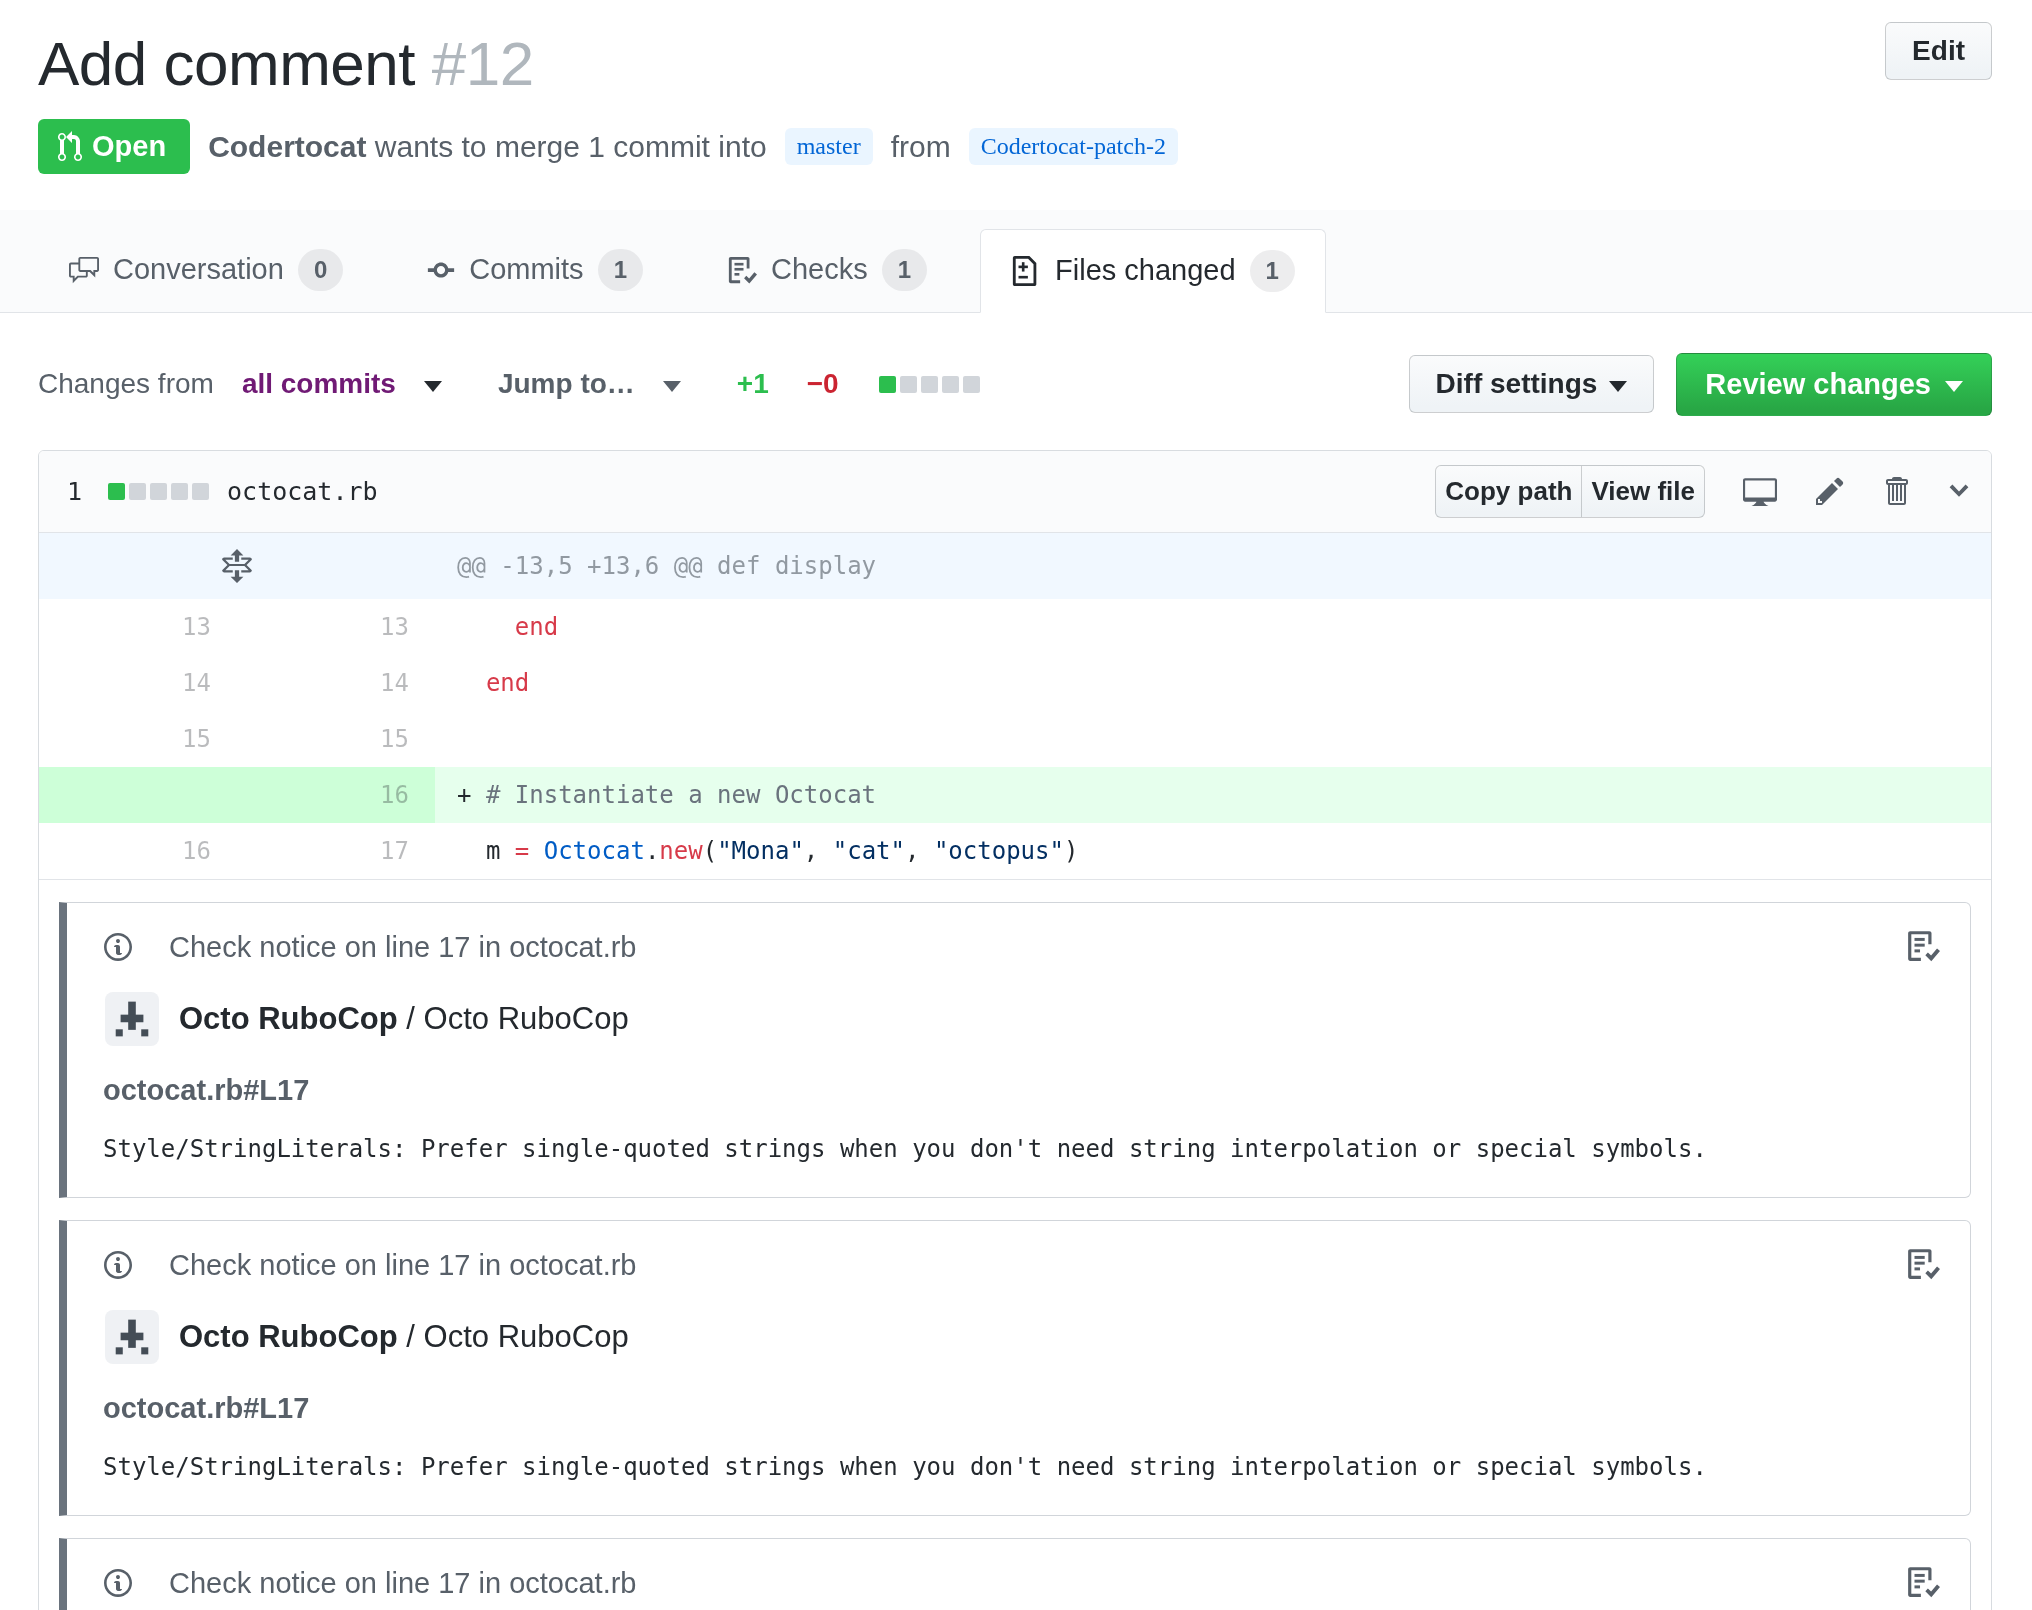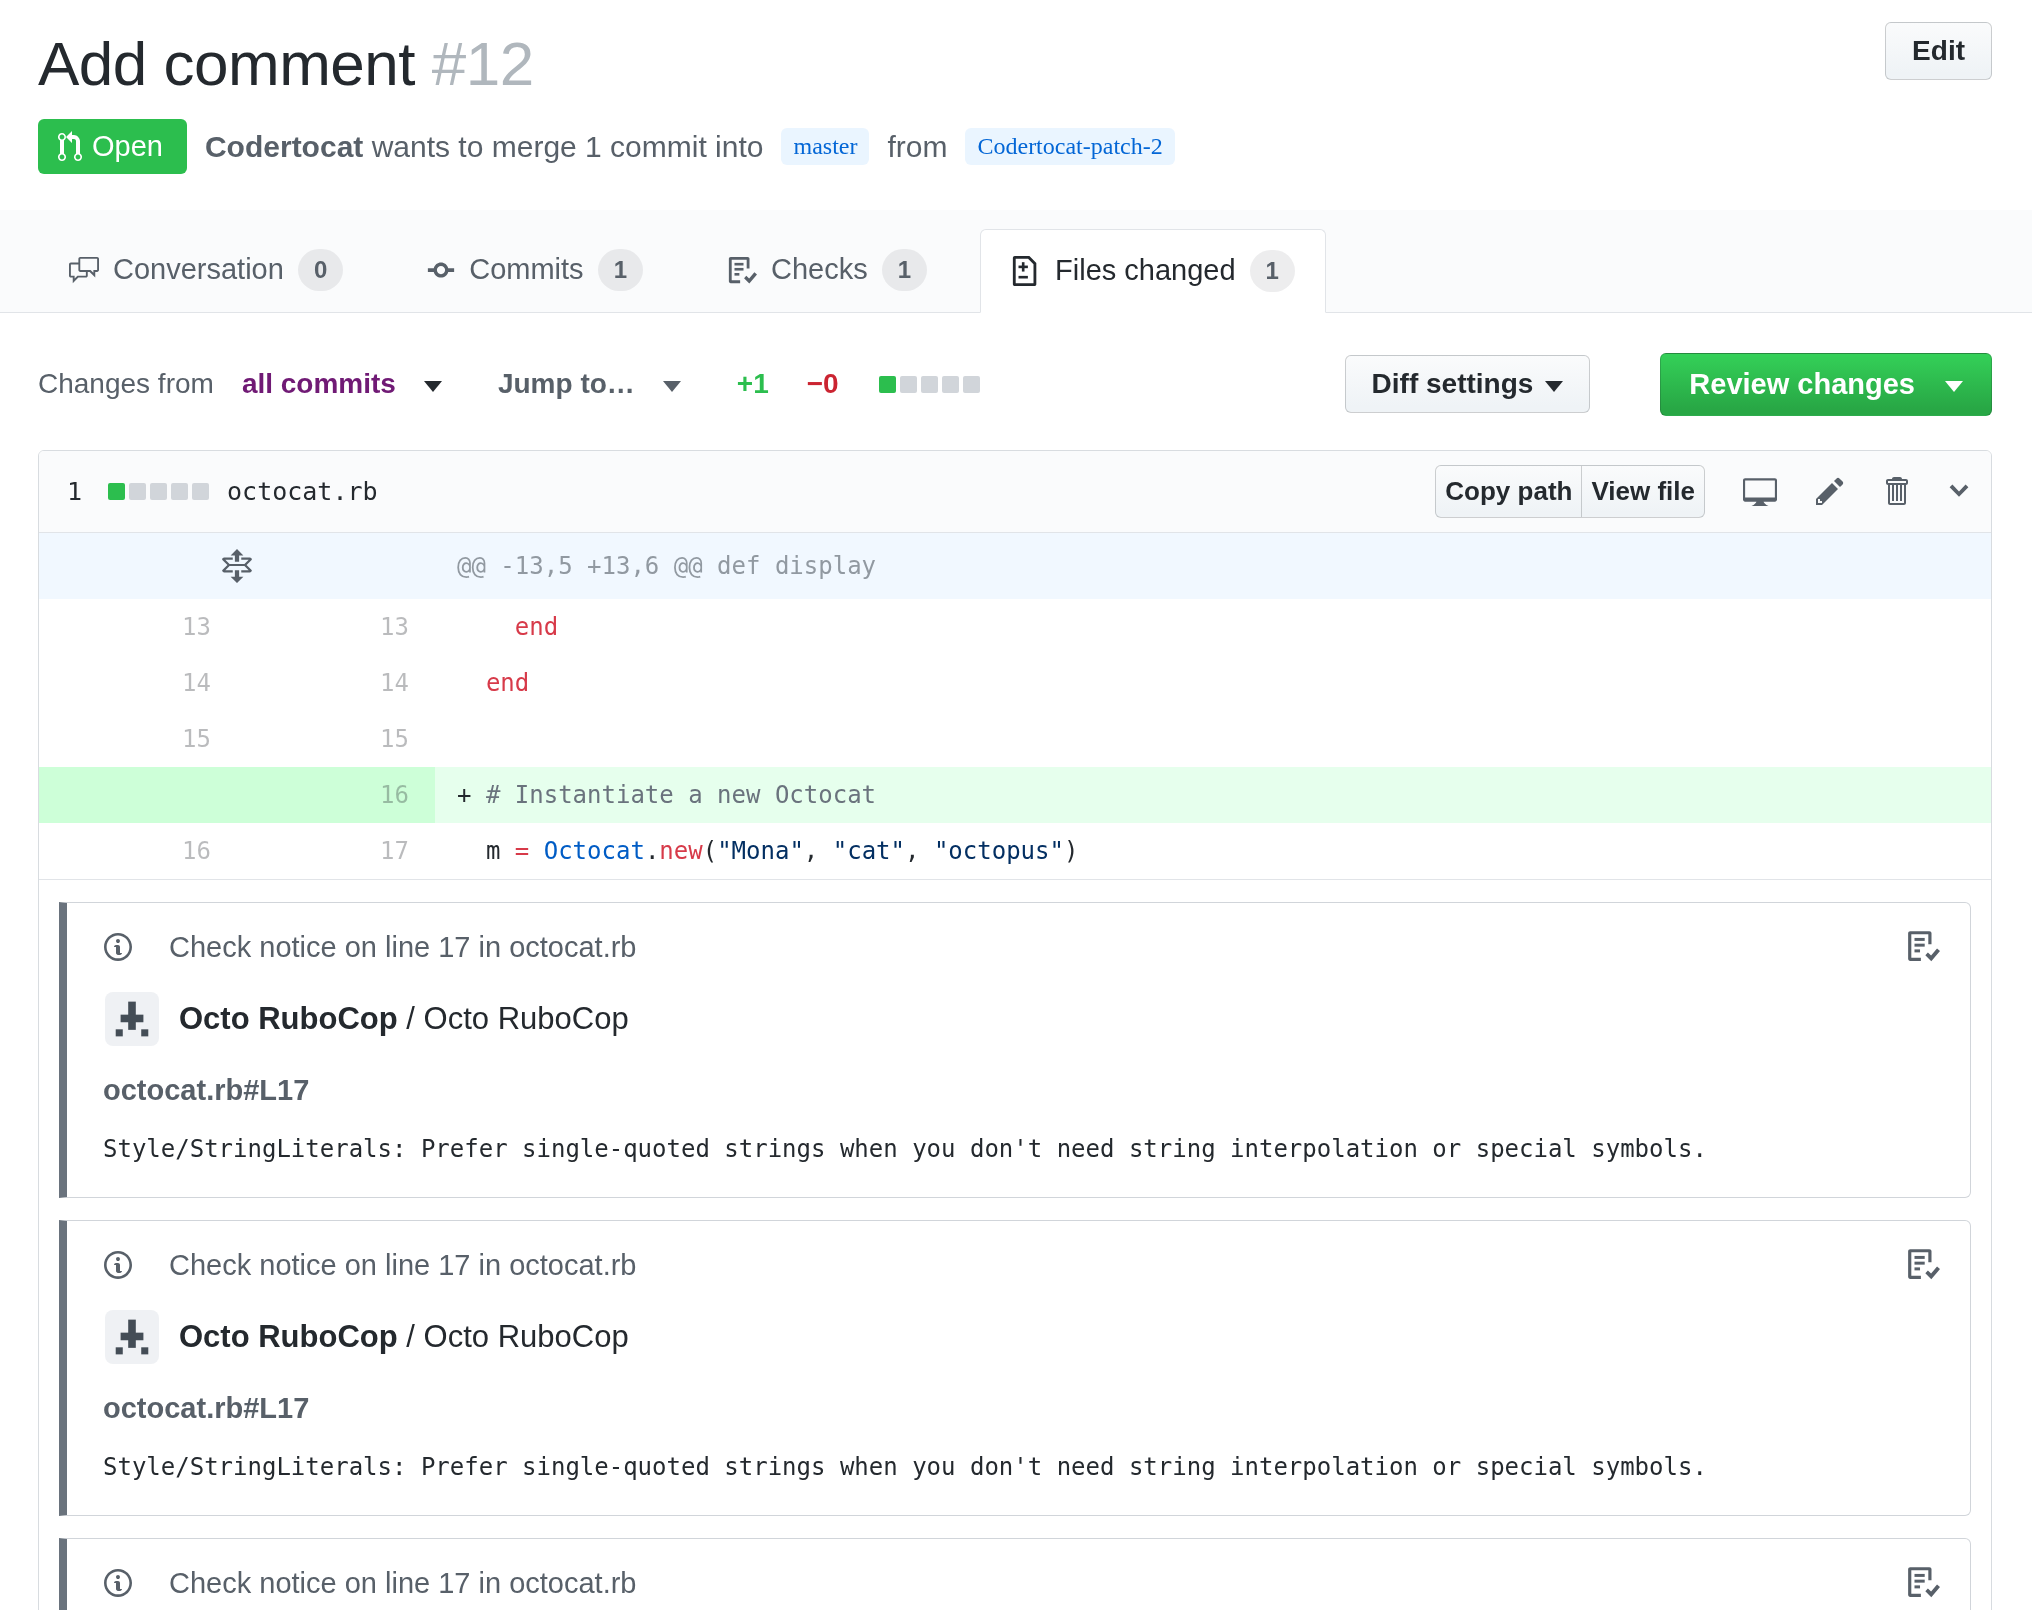--- a/index.html
+++ b/index.html
@@ -17,21 +17,21 @@
   .pr-number { color:#b0b7bd; font-weight:400; }
   .btn {
     display:inline-flex; align-items:center; gap:12px; cursor:pointer;
     font-family:"Liberation Sans",sans-serif; font-size:28px; font-weight:700; color:#24292e;
     background:linear-gradient(-180deg,#fafbfc,#eff3f6 90%);
     border:1px solid rgba(27,31,35,.2); border-radius:6px; padding:12px 26px;
   }
   .meta-row { padding:0 38px; display:flex; align-items:center; flex-wrap:wrap; gap:8px 18px; margin-bottom:36px; }
   .state-badge {
     display:inline-flex; align-items:center; gap:10px;
-    background:#2cbe4e; color:#fff; font-weight:400; font-size:29px;
+    background:#2cbe4e; color:#fff; font-weight:700; font-size:29px;
     padding:11px 24px 11px 20px; border-radius:6px;
   }
   .meta-text { color:#586069; font-size:30px; }
   .meta-author { font-weight:700; }
   .branch-ref {
     font-family:Liberation Serif, serif; font-size:24px;
     color:#0366d6; background:#eaf5ff; padding:5px 12px; border-radius:6px;
   }
 
   
@@ -61,24 +61,24 @@
   .caret { width:0; height:0; border-left:9px solid transparent; border-right:9px solid transparent; border-top:11px solid #586069; margin-top:4px; }
   .caret.dark { border-top-color:#24292e; }
   .caret.white { border-top-color:#fff; }
   .adds { color:#2cbe4e; font-weight:700; }
   .dels { color:#cb2431; font-weight:700; margin-left:10px; }
   .diffstat { display:inline-flex; gap:4px; margin-left:12px; }
   .diffstat i { width:17px; height:17px; border-radius:2px; background:#d1d5da; }
   .diffstat i.g { background:#2cbe4e; }
   .diffbar-right { margin-left:auto; display:flex; align-items:center; gap:22px; }
   .btn-review {
-    display:inline-flex; align-items:center; gap:30px; cursor:pointer;
+    display:inline-flex; align-items:center; gap:14px; cursor:pointer;
     background:linear-gradient(-180deg,#34d058,#28a745 90%);
     color:#fff; font-size:29px; font-weight:700;
-    border:1px solid rgba(27,31,35,.2); border-radius:6px; padding:14px 28px;margin-left:48px;
+    border:1px solid rgba(27,31,35,.2); border-radius:6px; padding:14px 28px;
   }
 
   
   .file {
     margin:6px 40px 40px 38px; border:1px solid #d8dce0; border-radius:6px; overflow:hidden;
   }
   .file-header {
     display:flex; align-items:center; padding:14px 20px;
     background:#fafbfc; border-bottom:1px solid #e1e4e8;
   }

